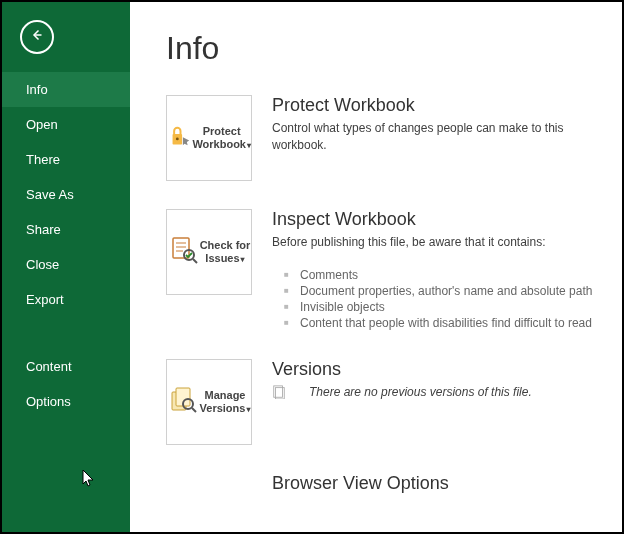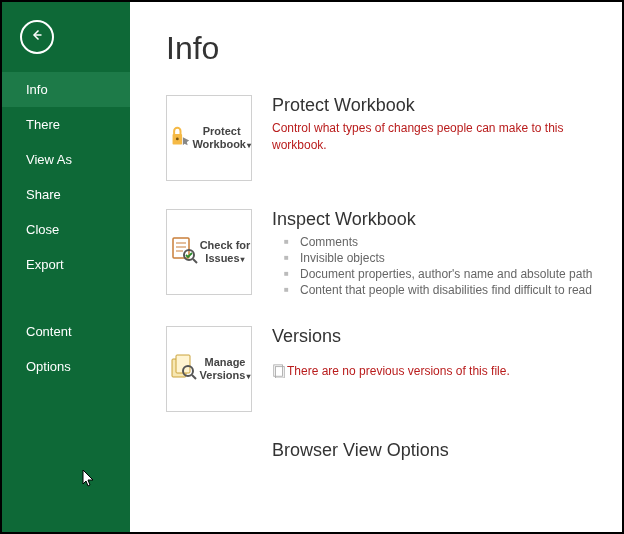--- a/index.html
+++ b/index.html
@@ -13,46 +13,47 @@
 .side-spacer { flex: 0 0 32px; }
 .main { flex: 1; background: #fff; padding: 28px 0 0 36px; overflow: hidden; }
 .page-title { font-size: 32px; font-weight: 300; color: #333; margin-bottom: 28px; }
 .section { display: flex; gap: 20px; margin-bottom: 28px; align-items: flex-start; }
 .tile { width: 86px; height: 86px; border: 1px solid #d0d0d0; display: flex; flex-direction: row; align-items: center; justify-content: center; cursor: pointer; background: #fff; font-weight: bold; }
 .tile-icon { width: 32px; height: 32px; margin-bottom: 4px; display: flex; align-items: center; justify-content: center; }
 .tile-label { font-size: 11px; color: #444; text-align: center; line-height: 1.2; }
 .tile-label .caret { font-size: 8px; margin-left: 1px; }
 .section-body { flex: 1; padding-right: 6px; }
 .section-title { font-size: 18px; color: #333; margin-bottom: 4px; }
-.section-desc { font-size: 12px; color: #b91c1c; line-height: 1.45; }
-.bullet-list { list-style: none; margin-top: 4px; }
+.section-desc { font-size: 12px; color: #404040; line-height: 1.45; }
+.bullet-list { list-style: none; margin-top: 16px; }
 .bullet-list li { font-size: 12px; color: #666; padding: 1px 0 1px 28px; position: relative; }
 .bullet-list li::before { content: "■"; position: absolute; left: 12px; color: #bbb; font-size: 8px; top: 3px; }
-.ver-row { display: flex; gap: 1px; margin-top: 16px; }
+.ver-row { display: flex; gap: 23px; margin-top: 4px; font-style: italic; }
 .ver-icon { width: 14px; height: 14px; flex-shrink: 0; margin-top: 1px; }
 .cursor { position: absolute; left: 82px; top: 470px; pointer-events: none; }
 .cursor svg { width: 14px; height: 18px; }
 </style>
 </head>
 <body>
 
 <div class="app">
   <div class="sidebar">
     <div class="back-btn">
       <span>
         <svg viewBox="0 0 24 24">
             <path d="M15 4l-8 8 8 8v-4h5v-8h-5z" fill="none"></path>
             <path d="M14 6l-6 6 6 6" stroke="#fff" stroke-width="2" fill="none"></path>
             <path d="M8 12h10" stroke="#fff" stroke-width="2"></path>
           </svg>
       </span>
     </div>
     <div class="side-item active"><span>Info</span></div>
+    <div class="side-item"><span>Open</span></div>
     <div class="side-item"><span>There</span></div>
-    <div class="side-item"><span>View As</span></div>
+    <div class="side-item"><span>Save As</span></div>
     <div class="side-item"><span>Share</span></div>
     <div class="side-item"><span>Close</span></div>
     <div class="side-item"><span>Export</span></div>
     <div class="side-spacer"></div>
     <div class="side-item"><span>Content</span></div>
     <div class="side-item"><span>Options</span></div>
   </div>
 
   <div class="main">
     <h1 class="page-title">Info</h1>
@@ -83,24 +84,25 @@
               <path d="M8 9h10M8 13h10M8 17h7" stroke="#c97f3a" stroke-width="1.2"></path>
               <circle cx="21" cy="21" r="5" fill="none" stroke="#555" stroke-width="2"></circle>
               <path d="M25 25l4 4" stroke="#555" stroke-width="2"></path>
               <path d="M18 21l2 2 4-4" stroke="#2a8a2a" stroke-width="1.8" fill="none"></path>
             </svg>
         </div>
         <div class="tile-label"><span>Check for</span><br><span>Issues</span><span class="caret">▾</span></div>
       </div>
       <div class="section-body">
         <div class="section-title">Inspect Workbook</div>
+        <div class="section-desc">Before publishing this file, be aware that it contains:</div>
         <ul class="bullet-list">
           <li>Comments</li>
+          <li>Document properties, author's name and absolute path</li>
           <li>Invisible objects</li>
-          <li>Document properties, author's name and absolute path</li>
           <li>Content that people with disabilities find difficult to read</li>
         </ul>
       </div>
     </div>
 
     <div class="section">
       <div class="tile">
         <div class="tile-icon">
           <svg viewBox="0 0 32 32">
               <rect x="4" y="8" width="14" height="18" rx="1" fill="#f7e7b2" stroke="#caa23a"></rect>

